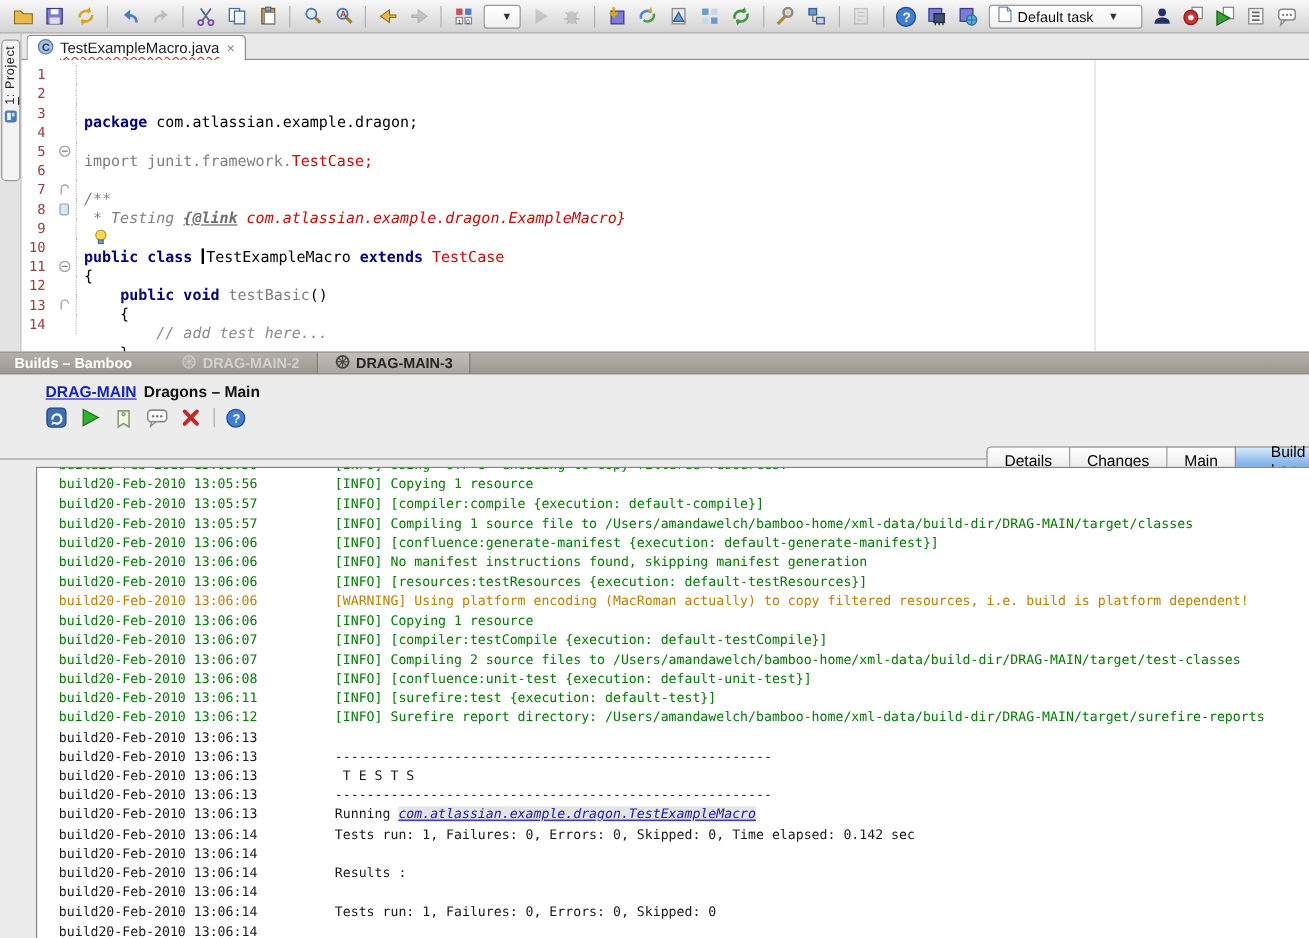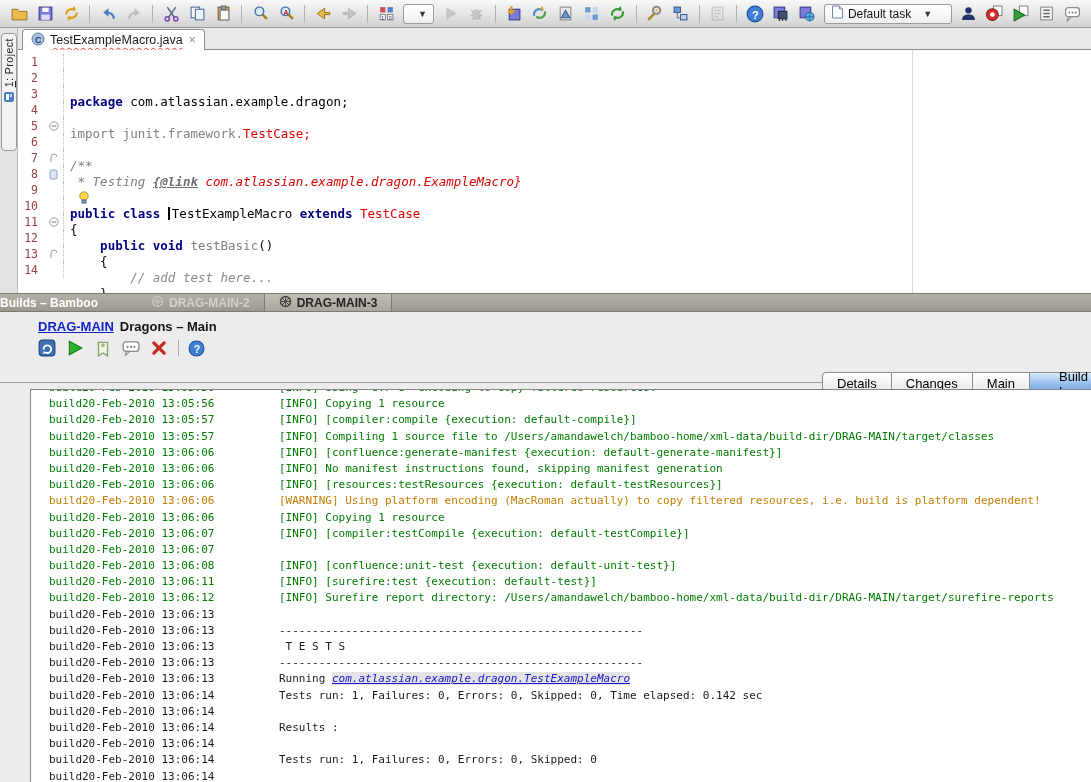--- a/index.html
+++ b/index.html
@@ -57,21 +57,21 @@
   .doclink { color:#6e6e6e; font-style:italic; font-weight:bold; text-decoration:underline; }
   .docerr { color:#e00000; font-style:italic; }
   .cmt { color:#8a8a8a; font-style:italic; }
   .caret { display:inline-block; width:2px; height:13px; background:#000; vertical-align:-2px; margin-right:2px; }
   .bulb { display:inline-block; vertical-align:-2px; margin-left:8px; }
 
   
   #bottom { position:absolute; left:0; top:293px; width:1091px; height:489px; background:#ececec; border-top:1px solid #7a7a7a; }
   #bheader { position:absolute; left:0; top:0; width:1091px; height:18px;
     background:linear-gradient(#b4b0a7,#9c9890); border-bottom:1px solid #7e7a71; display:flex; align-items:stretch; }
-  #btitle { color:#ffffff; font-weight:bold; font-size:12px; line-height:18px; padding-left:0; width:137px; }
+  #btitle { color:#ffffff; font-weight:bold; font-size:12px; line-height:18px; padding-left:12px; width:137px; }
   .btab { display:flex; align-items:center; padding:0 14px; font-weight:bold; font-size:12px; color:#d4d1ca; }
   .btab svg { margin-right:5px; }
   .btab.active { background:linear-gradient(#c2beb5,#aaa69d); border-left:1px solid #827e75; border-right:1px solid #827e75; color:#242424; }
   #subheader { position:absolute; left:38px; top:25px; font-size:13px; font-weight:bold; color:#111; }
   #plan-key { color:#1024c8; text-decoration:underline; margin-right:6px; }
   #bicons { position:absolute; left:36px; top:44px; display:flex; align-items:center; }
   .bicon { width:22px; height:20px; display:flex; align-items:center; justify-content:center; margin-right:6px; }
   .bsep { width:1px; height:16px; background:#aaaaaa; margin:0 6px 0 2px; }
   #bdivider { position:absolute; left:0; top:88px; width:822px; height:1px; background:#9b9b9b; }
   #segtabs { position:absolute; left:822px; top:78px; height:23px; display:flex; }
@@ -465,21 +465,21 @@
         <div class="lrow r-info"><span class="lcat">build</span><span class="ltime">20-Feb-2010 13:05:56</span><span class="lmsg">[INFO] Using 'UTF-8' encoding to copy filtered resources.</span></div>
         <div class="lrow r-info"><span class="lcat">build</span><span class="ltime">20-Feb-2010 13:05:56</span><span class="lmsg">[INFO] Copying 1 resource</span></div>
         <div class="lrow r-info"><span class="lcat">build</span><span class="ltime">20-Feb-2010 13:05:57</span><span class="lmsg">[INFO] [compiler:compile {execution: default-compile}]</span></div>
         <div class="lrow r-info"><span class="lcat">build</span><span class="ltime">20-Feb-2010 13:05:57</span><span class="lmsg">[INFO] Compiling 1 source file to /Users/amandawelch/bamboo-home/xml-data/build-dir/DRAG-MAIN/target/classes</span></div>
         <div class="lrow r-info"><span class="lcat">build</span><span class="ltime">20-Feb-2010 13:06:06</span><span class="lmsg">[INFO] [confluence:generate-manifest {execution: default-generate-manifest}]</span></div>
         <div class="lrow r-info"><span class="lcat">build</span><span class="ltime">20-Feb-2010 13:06:06</span><span class="lmsg">[INFO] No manifest instructions found, skipping manifest generation</span></div>
         <div class="lrow r-info"><span class="lcat">build</span><span class="ltime">20-Feb-2010 13:06:06</span><span class="lmsg">[INFO] [resources:testResources {execution: default-testResources}]</span></div>
         <div class="lrow r-warn"><span class="lcat">build</span><span class="ltime">20-Feb-2010 13:06:06</span><span class="lmsg">[WARNING] Using platform encoding (MacRoman actually) to copy filtered resources, i.e. build is platform dependent!</span></div>
         <div class="lrow r-info"><span class="lcat">build</span><span class="ltime">20-Feb-2010 13:06:06</span><span class="lmsg">[INFO] Copying 1 resource</span></div>
         <div class="lrow r-info"><span class="lcat">build</span><span class="ltime">20-Feb-2010 13:06:07</span><span class="lmsg">[INFO] [compiler:testCompile {execution: default-testCompile}]</span></div>
-        <div class="lrow r-info"><span class="lcat">build</span><span class="ltime">20-Feb-2010 13:06:07</span></div>
+        <div class="lrow r-info"><span class="lcat">build</span><span class="ltime">20-Feb-2010 13:06:07</span><span class="lmsg">[INFO] Compiling 2 source files to /Users/amandawelch/bamboo-home/xml-data/build-dir/DRAG-MAIN/target/test-classes</span></div>
         <div class="lrow r-info"><span class="lcat">build</span><span class="ltime">20-Feb-2010 13:06:08</span><span class="lmsg">[INFO] [confluence:unit-test {execution: default-unit-test}]</span></div>
         <div class="lrow r-info"><span class="lcat">build</span><span class="ltime">20-Feb-2010 13:06:11</span><span class="lmsg">[INFO] [surefire:test {execution: default-test}]</span></div>
         <div class="lrow r-info"><span class="lcat">build</span><span class="ltime">20-Feb-2010 13:06:12</span><span class="lmsg">[INFO] Surefire report directory: /Users/amandawelch/bamboo-home/xml-data/build-dir/DRAG-MAIN/target/surefire-reports</span></div>
         <div class="lrow r-out"><span class="lcat">build</span><span class="ltime">20-Feb-2010 13:06:13</span><span class="lmsg"></span></div>
         <div class="lrow r-out"><span class="lcat">build</span><span class="ltime">20-Feb-2010 13:06:13</span><span class="lmsg">-------------------------------------------------------</span></div>
         <div class="lrow r-out"><span class="lcat">build</span><span class="ltime">20-Feb-2010 13:06:13</span><span class="lmsg"> T E S T S</span></div>
         <div class="lrow r-out"><span class="lcat">build</span><span class="ltime">20-Feb-2010 13:06:13</span><span class="lmsg">-------------------------------------------------------</span></div>
         <div class="lrow r-out"><span class="lcat">build</span><span class="ltime">20-Feb-2010 13:06:13</span><span class="lmsg">Running <a class="llink">com.atlassian.example.dragon.TestExampleMacro</a></span></div>
         <div class="lrow r-out"><span class="lcat">build</span><span class="ltime">20-Feb-2010 13:06:14</span><span class="lmsg">Tests run: 1, Failures: 0, Errors: 0, Skipped: 0, Time elapsed: 0.142 sec</span></div>
         <div class="lrow r-out"><span class="lcat">build</span><span class="ltime">20-Feb-2010 13:06:14</span><span class="lmsg"></span></div>

